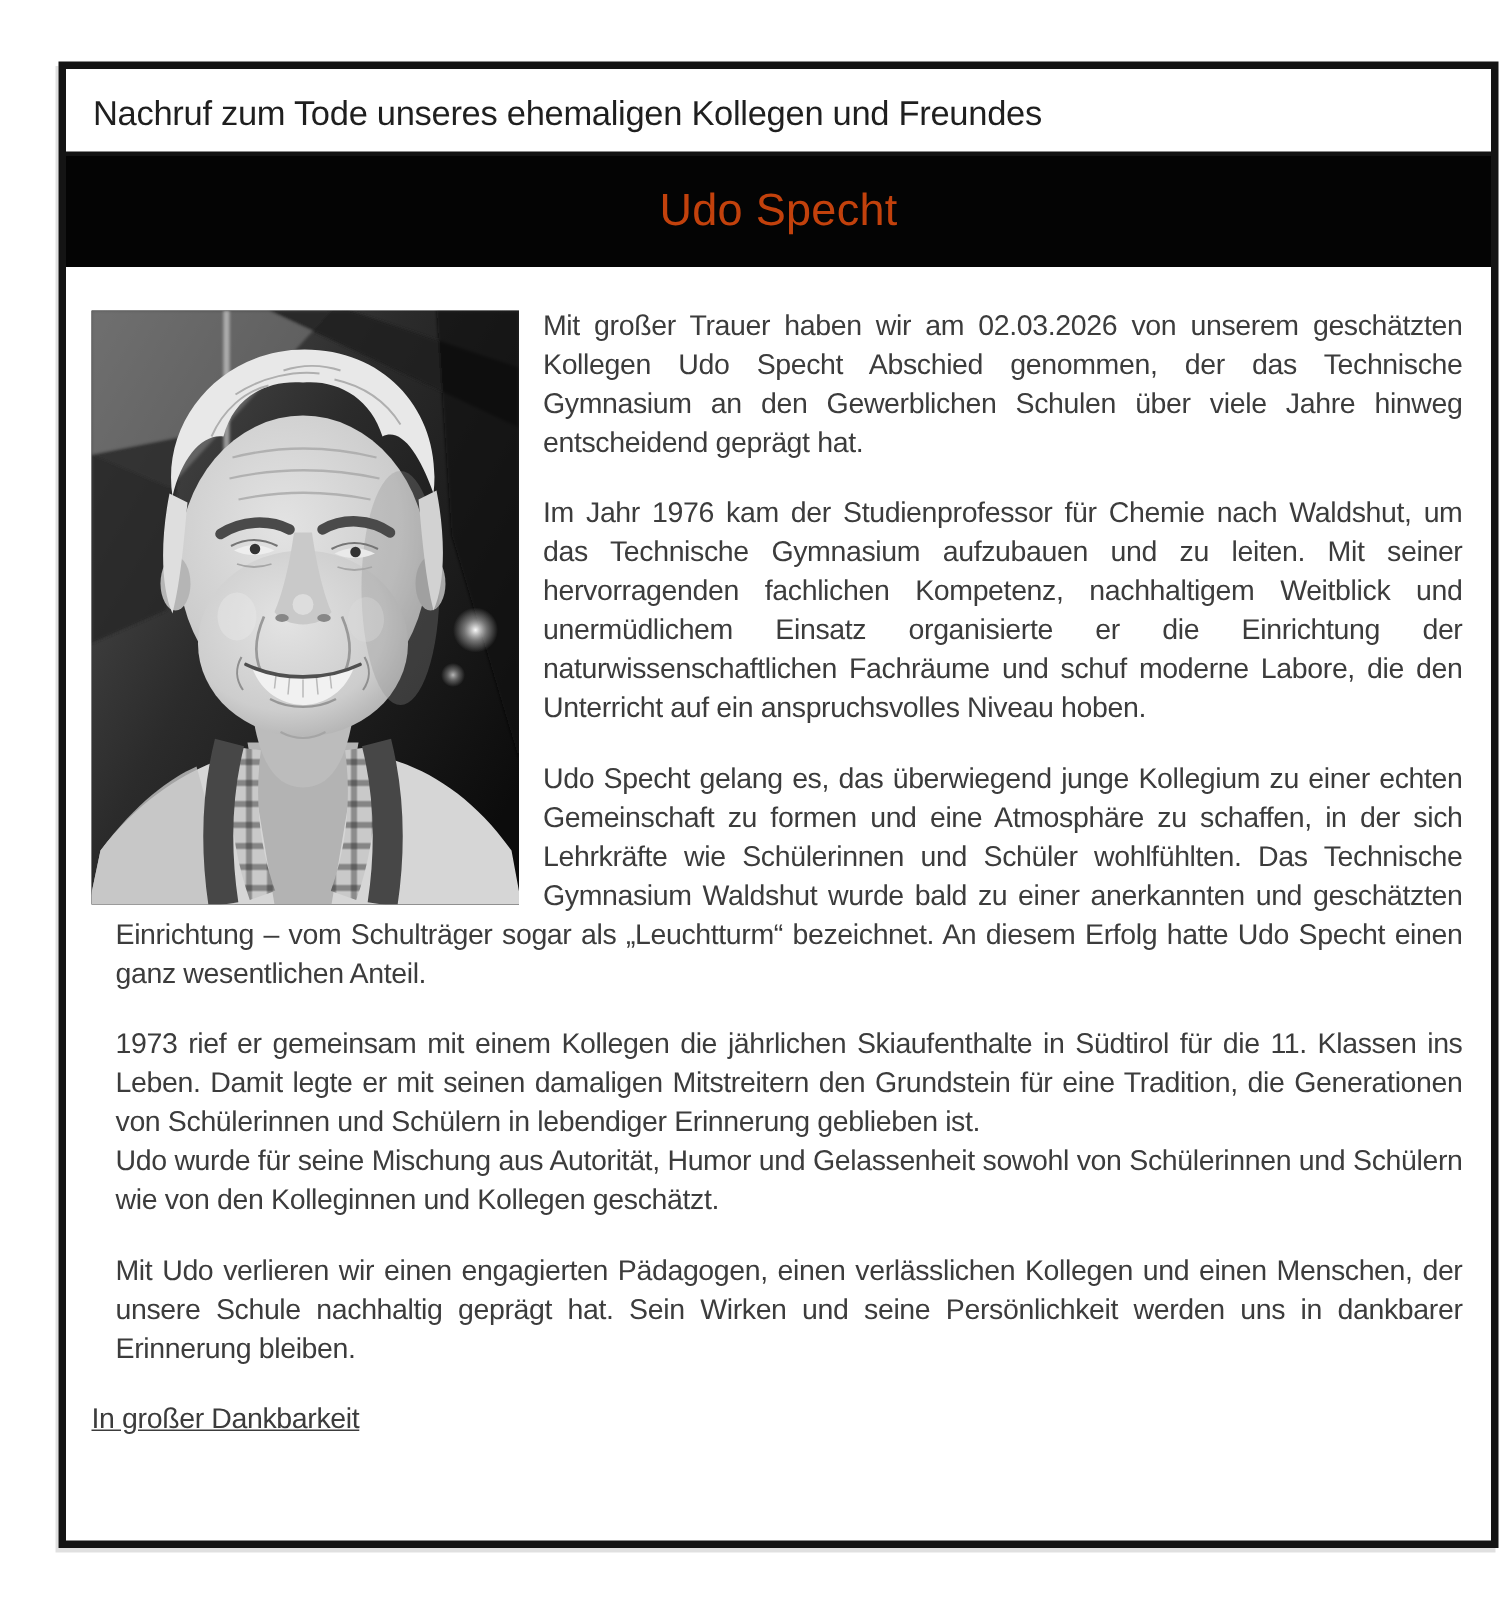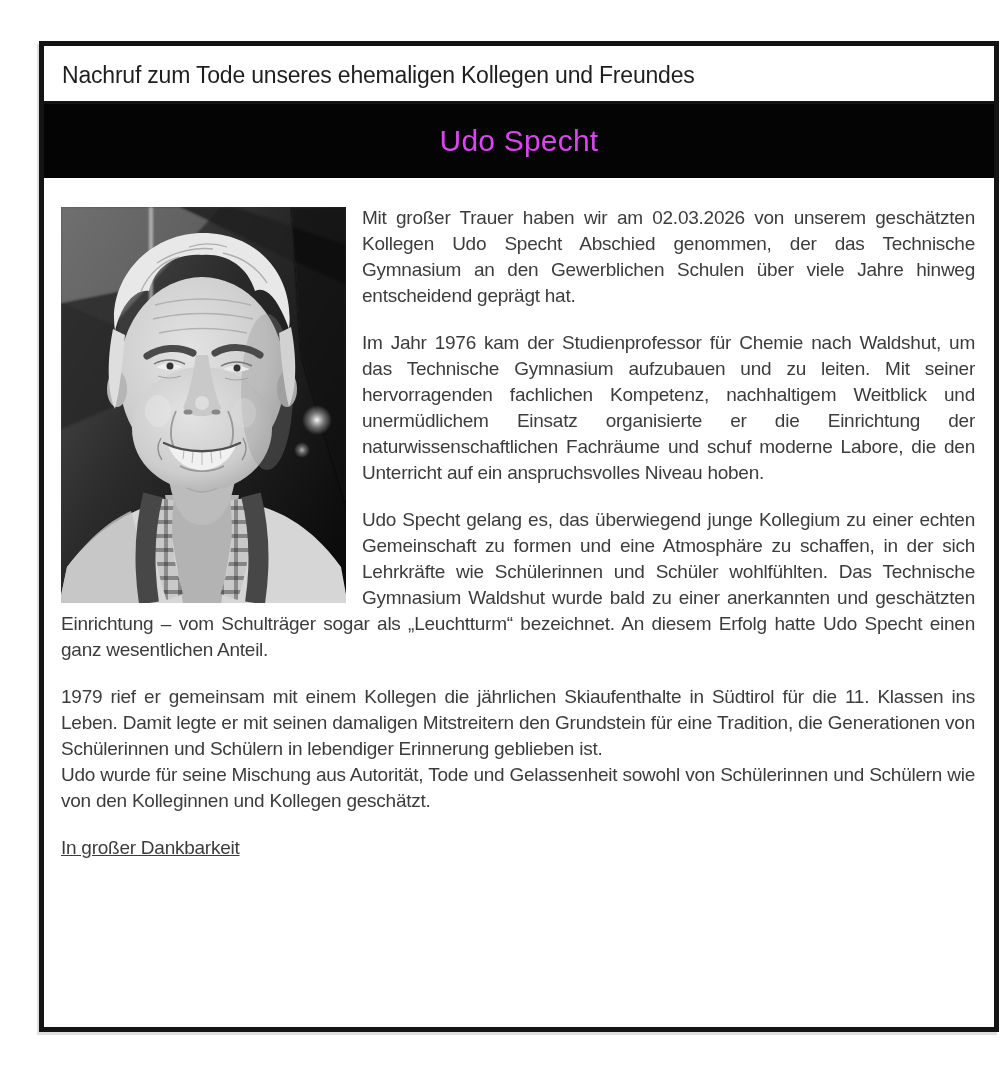--- a/index.html
+++ b/index.html
@@ -37,21 +37,21 @@
   }
 
   .title-band {
     height: 74px;
     background: #040404;
     display: flex;
     align-items: center;
     justify-content: center;
   }
   .title-band .deceased-name {
-    color: #d946ef;
+    color: #c2410c;
     font-size: 30px;
     letter-spacing: 0.2px;
   }
 
   .content {
     padding: 27px 19px 22px 17px;
     font-size: 19px;
     line-height: 26px;
     color: #3c3c3c;
     letter-spacing: -0.25px;
@@ -60,21 +60,21 @@
   .photo {
     float: left;
     width: 285px;
     height: 396px;
     margin: 2px 16px 4px 0;
     background: #111;
     overflow: hidden;
   }
   .photo svg { display: block; width: 100%; height: 100%; }
 
-  .content p { margin: 0 0 21px 0; }
+  .content p { margin: 0 0 21px 16px; }
   .content p.justified { text-align: justify; }
   .content p.no-gap { margin-bottom: 0; }
   .content p.closing { margin: 0 0 21px 0; text-decoration: underline; }
   .content p.signature { text-align: right; margin: 0; }
 </style>
 </head>
 <body>
 
 <div class="frame">
 
@@ -204,22 +204,23 @@
         </g>
       </svg>
     </div>
 
     <p class="justified">Mit großer Trauer haben wir am 02.03.2026 von unserem geschätzten Kollegen Udo Specht Abschied genommen, der das Technische Gymnasium an den Gewerblichen Schulen über viele Jahre hinweg entscheidend geprägt hat.</p>
 
     <p class="justified">Im Jahr 1976 kam der Studienprofessor für Chemie nach Waldshut, um das Technische Gymnasium aufzubauen und zu leiten. Mit seiner hervorragenden fachlichen Kompetenz, nachhaltigem Weitblick und unermüdlichem Einsatz organisierte er die Einrichtung der naturwissenschaftlichen Fachräume und schuf moderne Labore, die den Unterricht auf ein anspruchsvolles Niveau hoben.</p>
 
     <p class="justified">Udo Specht gelang es, das überwiegend junge Kollegium zu einer echten Gemeinschaft zu formen und eine Atmosphäre zu schaffen, in der sich Lehrkräfte wie Schülerinnen und Schüler wohlfühlten. Das Technische Gymnasium Waldshut wurde bald zu einer anerkannten und geschätzten Einrichtung – vom Schulträger sogar als „Leuchtturm“ bezeichnet. An diesem Erfolg hatte Udo Specht einen ganz wesentlichen Anteil.</p>
 
-    <p class="justified no-gap">1979 rief er gemeinsam mit einem Kollegen die jährlichen Skiaufenthalte in Südtirol für die 11. Klassen ins Leben. Damit legte er mit seinen damaligen Mitstreitern den Grundstein für eine Tradition, die Generationen von Schülerinnen und Schülern in lebendiger Erinnerung geblieben ist.</p>
-
-    <p class="justified">Udo wurde für seine Mischung aus Autorität, Tode und Gelassenheit sowohl von Schülerinnen und Schülern wie von den Kolleginnen und Kollegen geschätzt.</p>
-
+    <p class="justified no-gap">1973 rief er gemeinsam mit einem Kollegen die jährlichen Skiaufenthalte in Südtirol für die 11. Klassen ins Leben. Damit legte er mit seinen damaligen Mitstreitern den Grundstein für eine Tradition, die Generationen von Schülerinnen und Schülern in lebendiger Erinnerung geblieben ist.</p>
+
+    <p class="justified">Udo wurde für seine Mischung aus Autorität, Humor und Gelassenheit sowohl von Schülerinnen und Schülern wie von den Kolleginnen und Kollegen geschätzt.</p>
+
+    <p class="justified">Mit Udo verlieren wir einen engagierten Pädagogen, einen verlässlichen Kollegen und einen Menschen, der unsere Schule nachhaltig geprägt hat. Sein Wirken und seine Persönlichkeit werden uns in dankbarer Erinnerung bleiben.</p>
 
     <p class="closing">In großer Dankbarkeit</p>
 
 
   </div>
 </div>
 
 </body></html>

